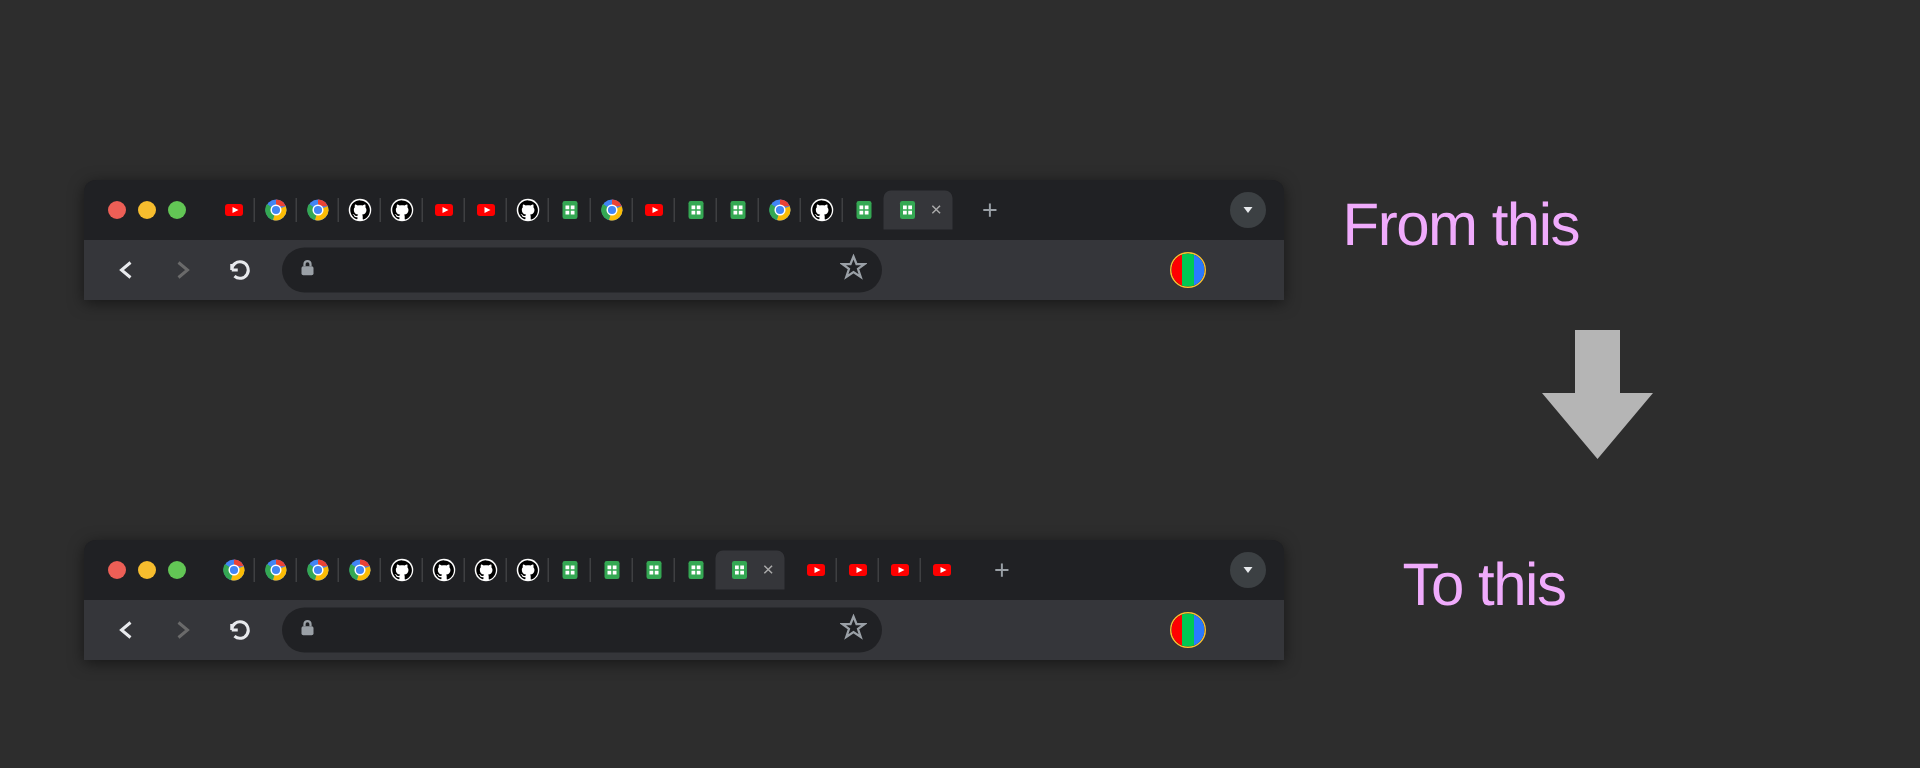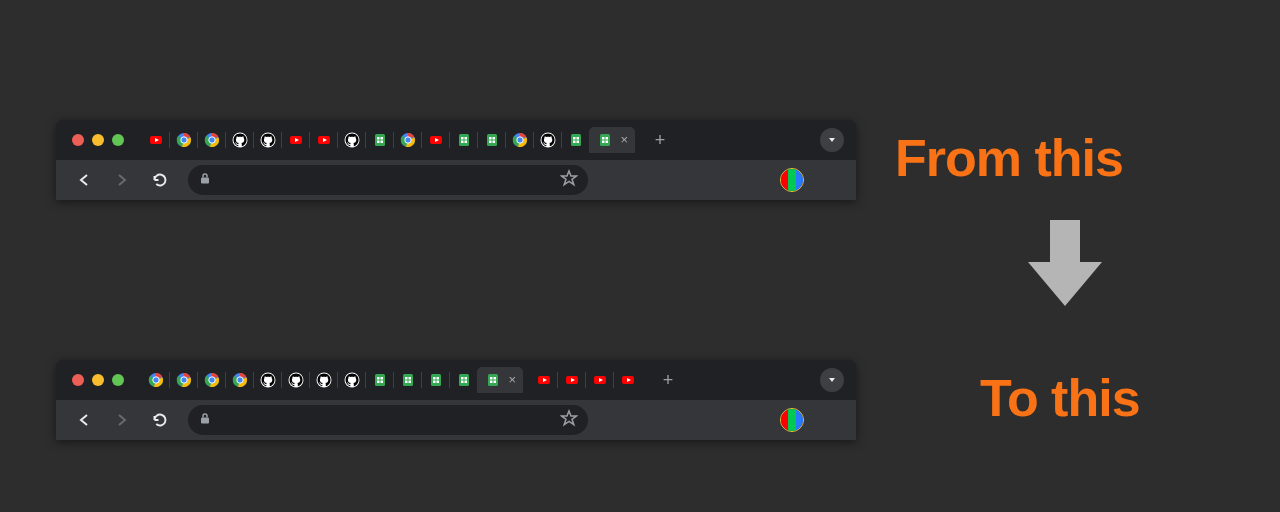--- a/index.html
+++ b/index.html
@@ -137,27 +137,27 @@
     border-radius:50%;
     border:1.5px solid #fbc02d;
     display:flex;
     overflow:hidden;
     margin-right: 40px;
   }
   .ext-icon .stripe { flex:1; }
 
   .headline {
     position:absolute;
-    color:#f97316;
-    font-size:52px;
-    font-weight:700;
+    color:#f0abfc;
+    font-size:40px;
+    font-weight:400;
     letter-spacing:-1px;
   }
   .headline.h1 { top:128px; left:895px; }
-  .headline.h2 { top:368px; left:935px;margin-left:45px; }
+  .headline.h2 { top:368px; left:935px; }
 
   .arrow-down {
     position:absolute;
     left:1020px;
     top:214px;
     width:90px;
     height:96px;
   }
   .arrow-down svg { width:100%; height:100%; fill:#b5b5b5; }
 

